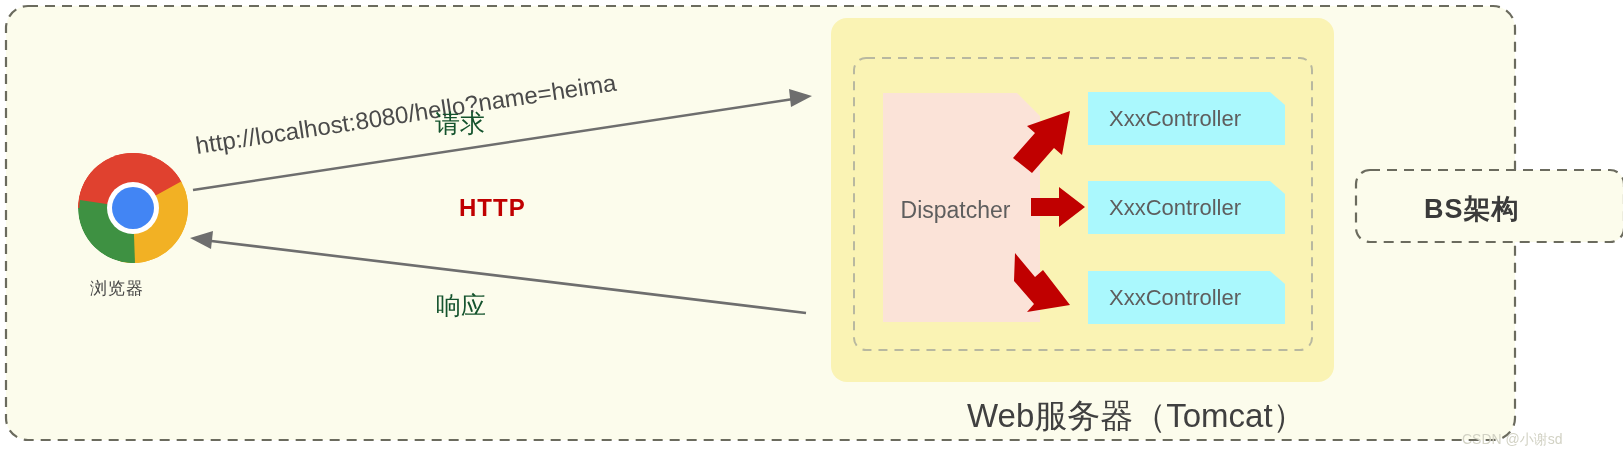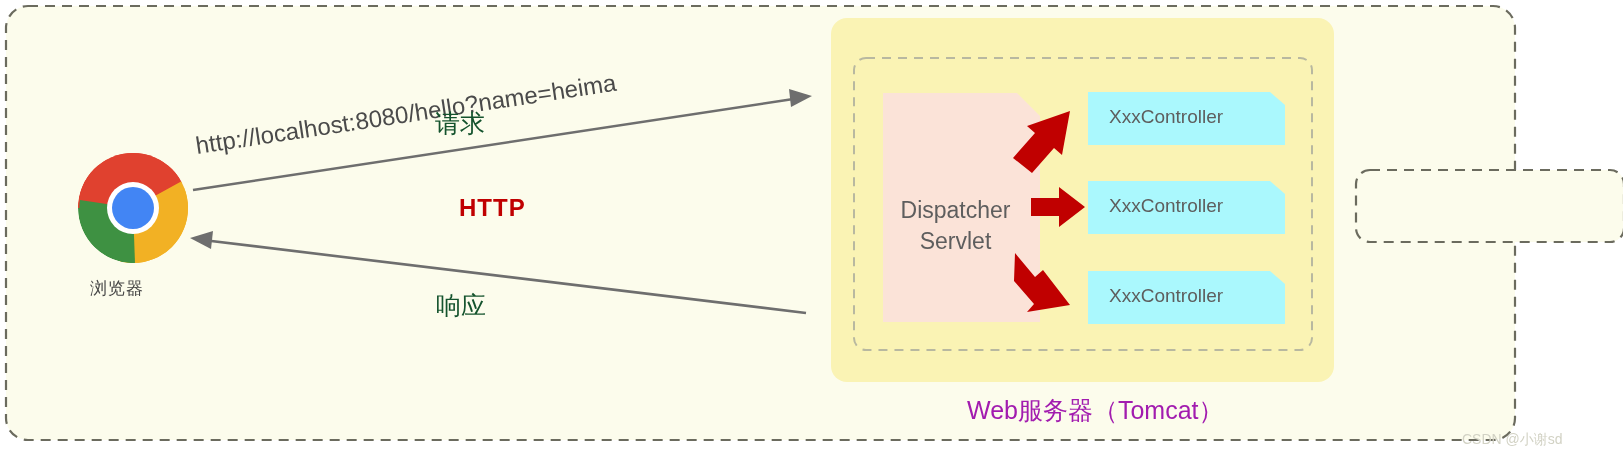--- a/index.html
+++ b/index.html
@@ -52,27 +52,27 @@
     white-space: nowrap;
   }
   .lbl-dispatcher {
     font-size: 23px;
     color: #5e5e5e;
     line-height: 1.35;
     text-align: center;
     white-space: nowrap;
   }
   .lbl-ctrl {
-    font-size: 19px;
+    font-size: 22px;
     color: #5e5e5e;
     white-space: nowrap;
   }
   .lbl-tomcat {
-    font-size: 25px;
-    color: #a21caf;
+    font-size: 33px;
+    color: #404040;
     white-space: nowrap;
   }
   .lbl-bs {
     font-size: 27px;
     font-weight: bold;
     color: #3a3a3a;
     letter-spacing: 1px;
     white-space: nowrap;
   }
   .lbl-watermark {
@@ -147,27 +147,27 @@
   <div class="ov lbl-req" style="left:435px; top:107px;">请求</div>
 
   <div class="ov lbl-http" style="left:459px; top:194px;">HTTP</div>
 
   <div class="ov lbl-resp" style="left:436px; top:289px;">响应</div>
 
   <div class="ov lbl-browser" style="left:90px; top:277px;">浏览器</div>
 
   <div class="ov lbl-dispatcher" style="left:888px; top:184px; width:135px;margin-top:11px;">
     <div>Dispatcher</div>
-    <div>Servlet</div>
   </div>
 
   <div class="ov lbl-ctrl" style="left:1109px; top:106px;">XxxController</div>
 
   <div class="ov lbl-ctrl" style="left:1109px; top:195px;">XxxController</div>
 
   <div class="ov lbl-ctrl" style="left:1109px; top:285px;">XxxController</div>
 
   <div class="ov lbl-tomcat" style="left:967px; top:394px;">Web服务器（Tomcat）</div>
 
+  <div class="ov lbl-bs" style="left:1424px; top:191px;">BS架构</div>
 
   <div class="ov lbl-watermark" style="left:1462px; top:431px;">CSDN @小谢sd</div>
 
 </div>
 
 </body></html>

